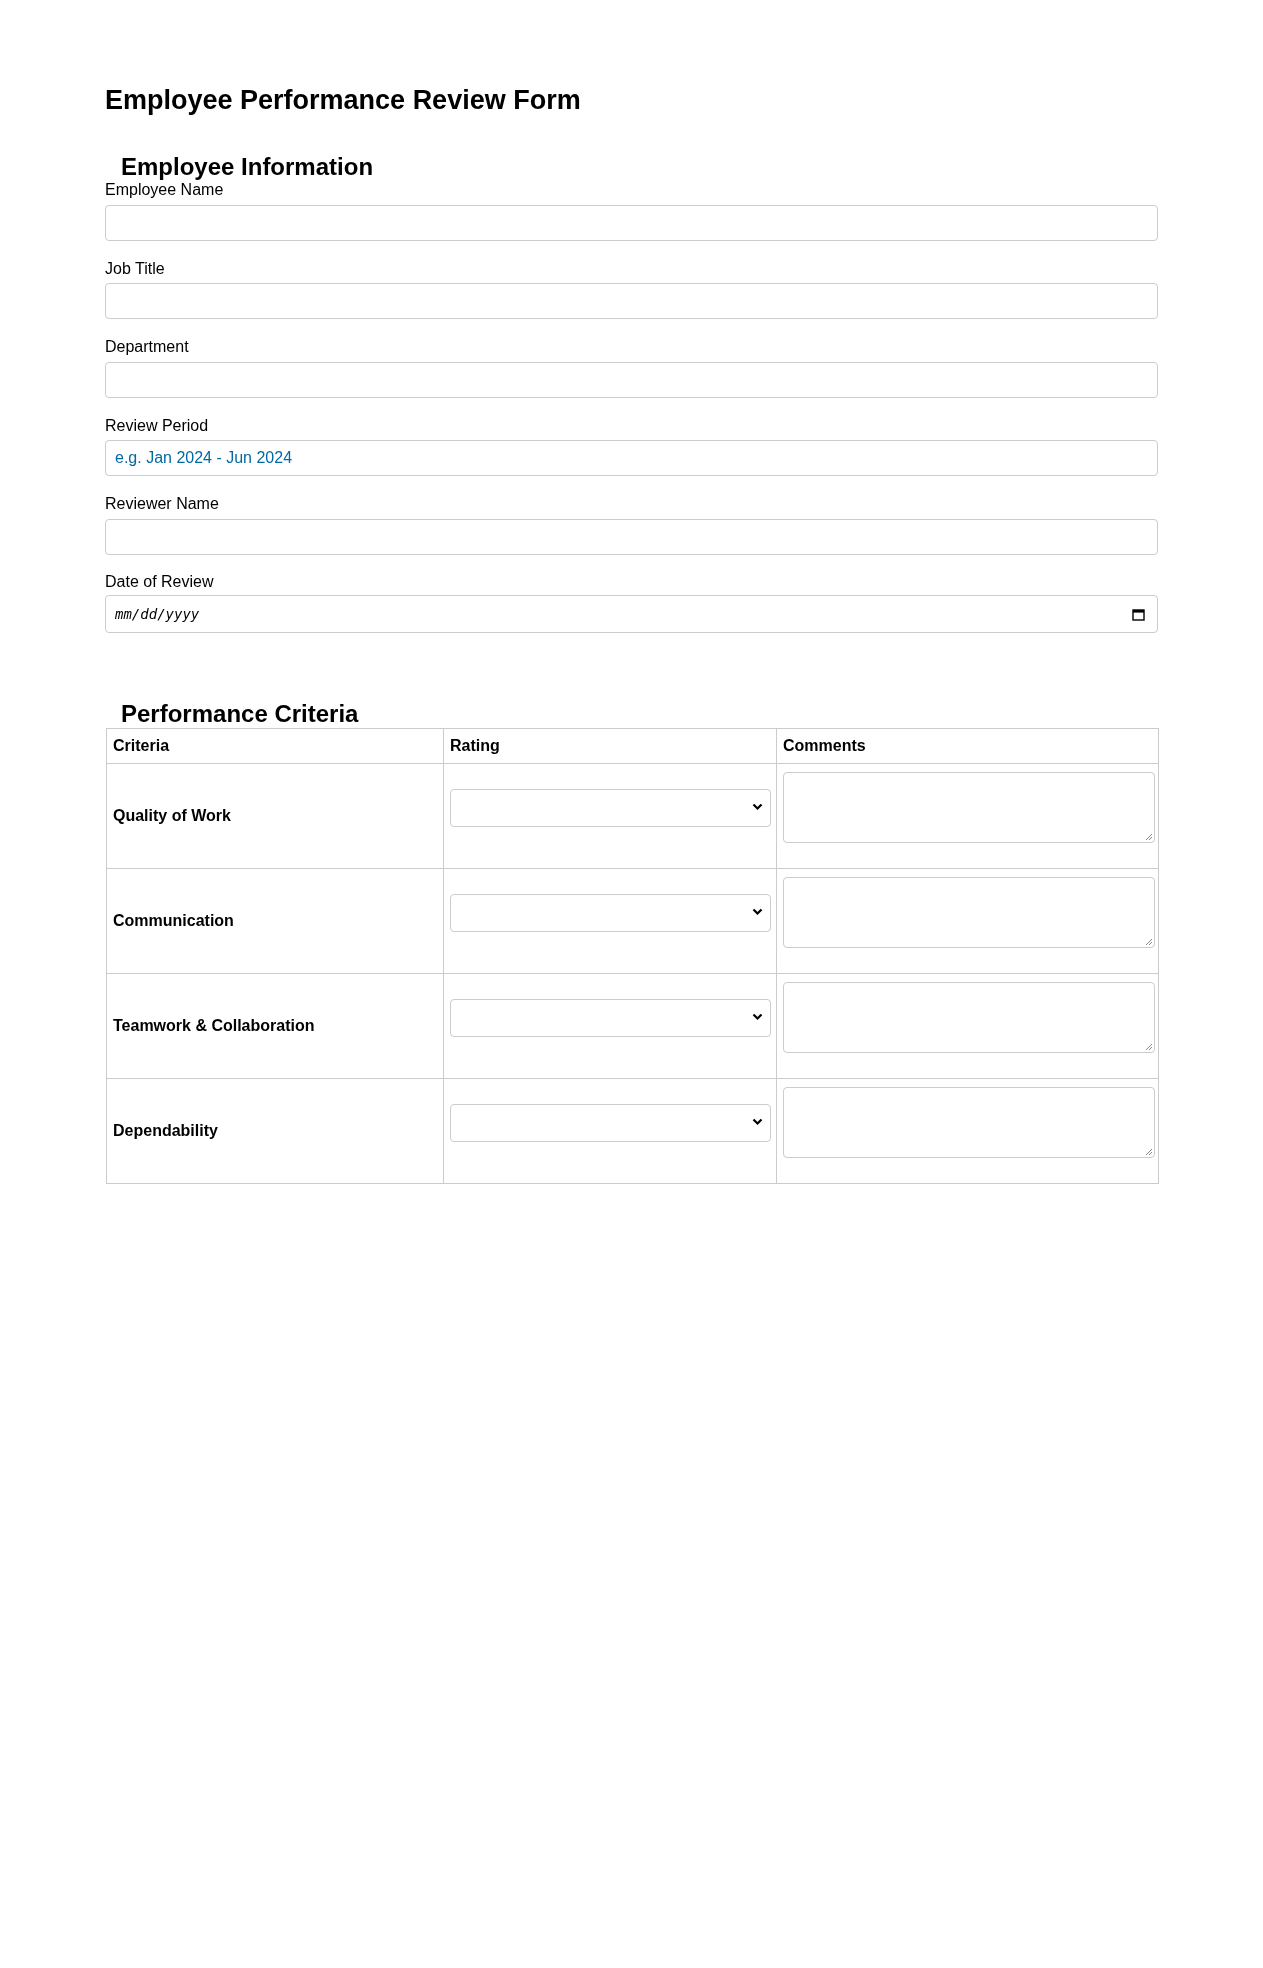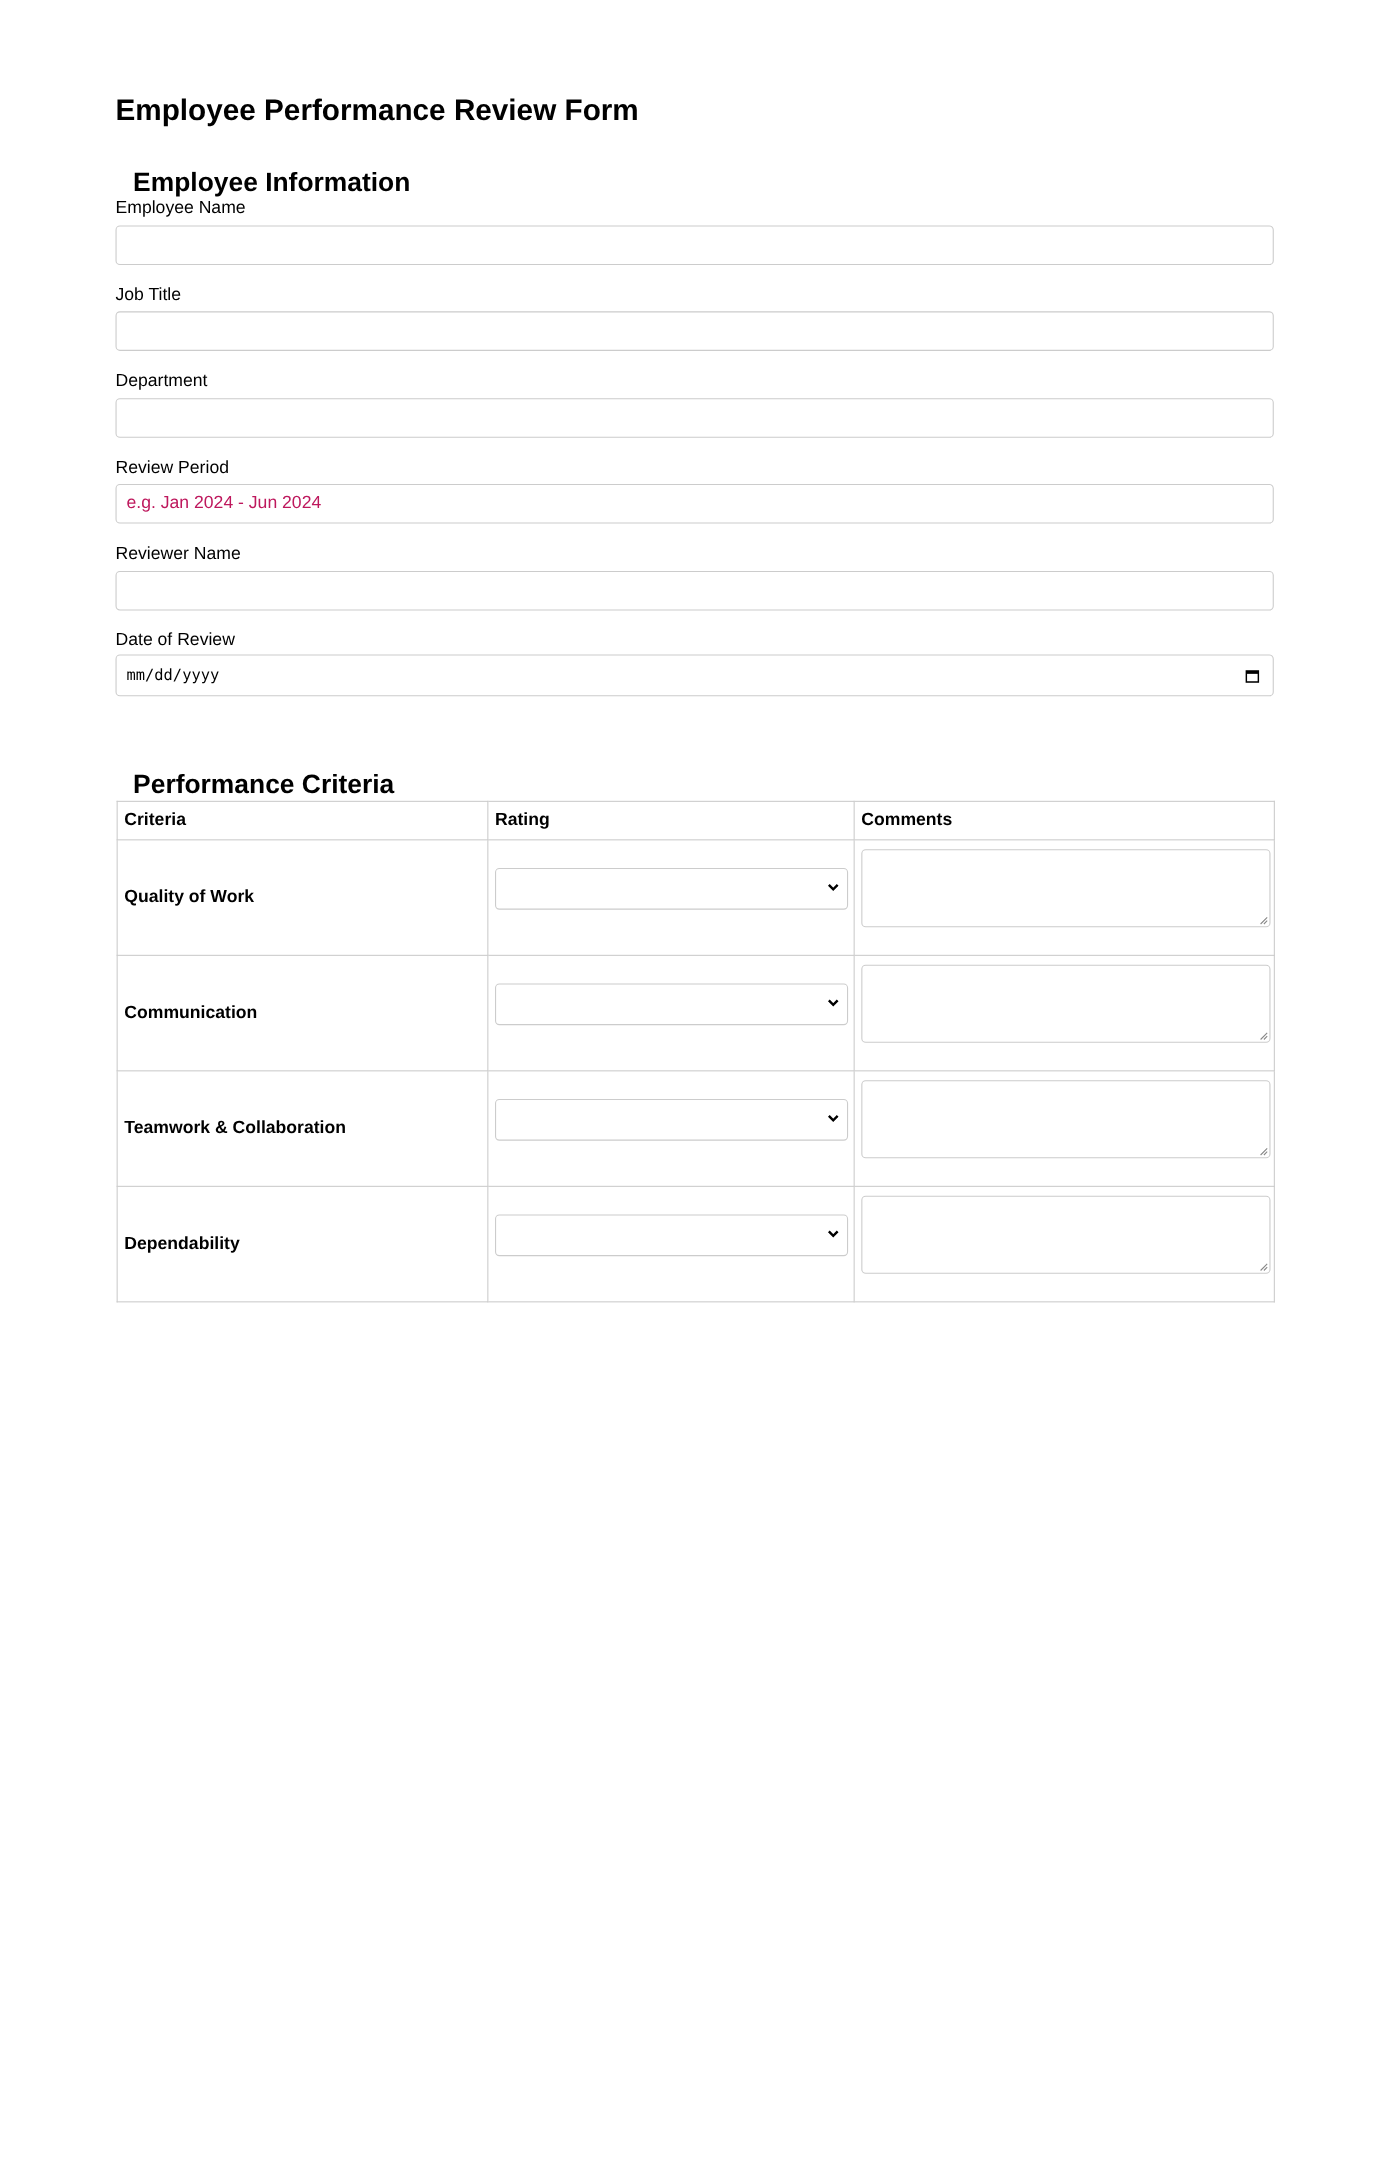--- a/index.html
+++ b/index.html
@@ -60,21 +60,21 @@
       border-radius: 4px;
       background: #ffffff;
       padding: 0 9px;
       font-family: "Liberation Sans", sans-serif;
       font-size: 16px;
       color: #000;
       display: flex;
       align-items: center;
     }
     .field-input .placeholder {
-      color: #be185d;
+      color: #0369a1;
     }
     .date-input {
       height: 38px;
       font-family: "DejaVu Sans Mono", monospace;
       font-size: 14px;
       justify-content: space-between;
     }
     .cal-icon {
       width: 13px;
       height: 13px;
@@ -177,21 +177,21 @@
   <div class="field-input" style="top:440px;">
     <span class="placeholder">e.g. Jan 2024 - Jun 2024</span>
   </div>
 
   <label class="field-label" style="top:495px;">Reviewer Name</label>
   <div class="field-input" style="top:519px;">
     <span></span>
   </div>
 
   <label class="field-label" style="top:573px;">Date of Review</label>
-  <div class="field-input date-input" style="top:595px;">
+  <div class="field-input date-input" style="top:595px;font-style:italic;">
     <span>mm/dd/yyyy</span>
     <span class="cal-icon">
       <svg width="13" height="13" viewBox="0 0 13 13">
         <rect x="1" y="2" width="11" height="10" fill="none" stroke="#000" stroke-width="1.4"></rect>
         <rect x="1" y="2" width="11" height="2.6" fill="#000"></rect>
       </svg>
     </span>
   </div>
 
   <h2 class="h2-perf">Performance Criteria</h2>

